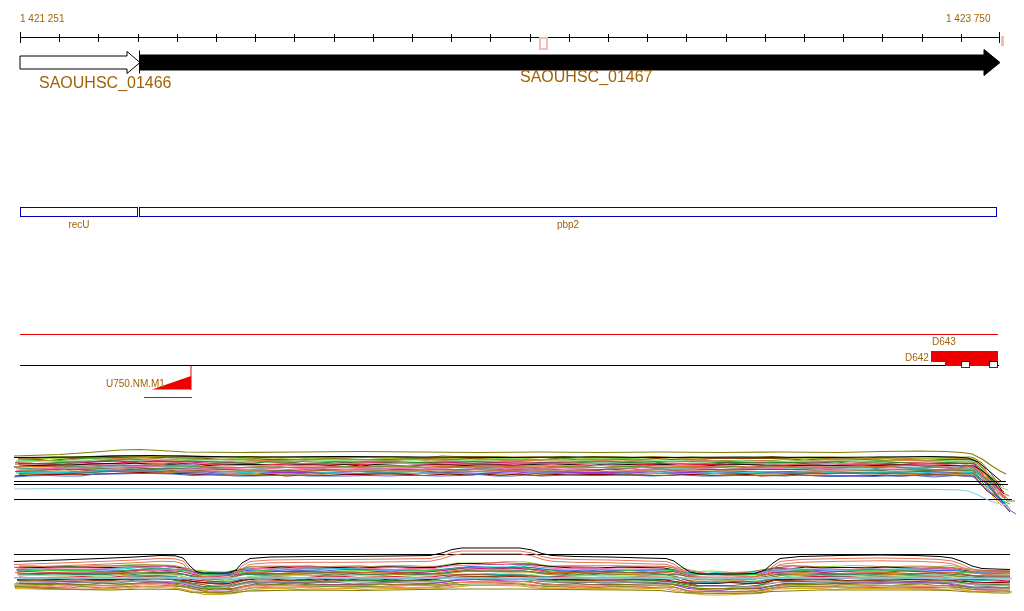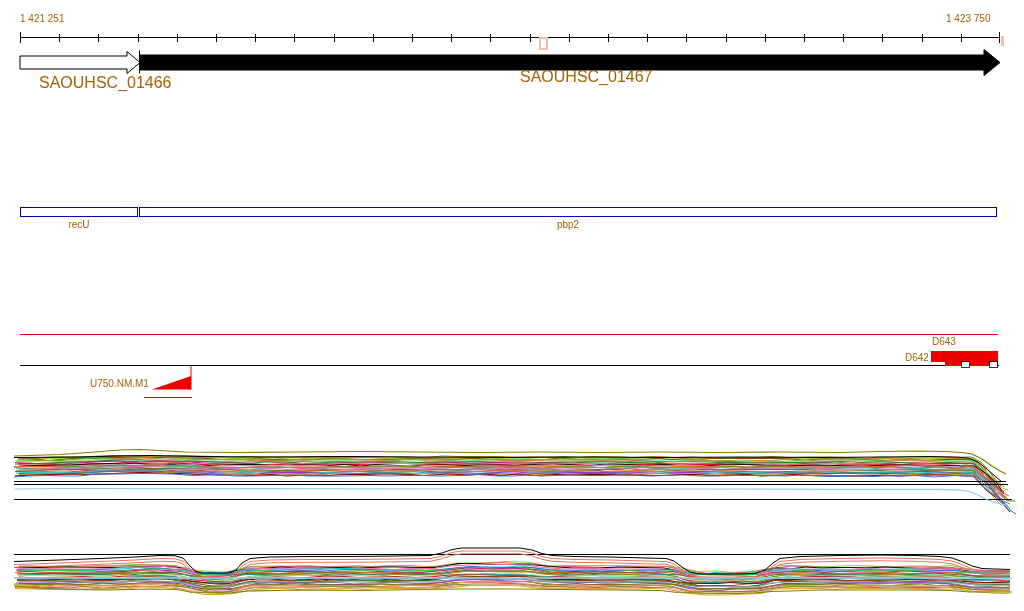--- a/index.html
+++ b/index.html
@@ -147,17 +147,17 @@
 
   <div class="lbl coord" style="left:20px;top:13px">1 421 251</div>
   <div class="lbl coord" style="left:946px;top:13px">1 423 750</div>
 
   <div class="lbl gene ctr" style="left:39px;top:74px;width:94px">SAOUHSC_01466</div>
   <div class="lbl gene ctr" style="left:520px;top:68px;width:94px">SAOUHSC_01467</div>
 
   <div class="lbl feat ctr" style="left:49px;top:219px;width:60px">recU</div>
   <div class="lbl feat ctr" style="left:538px;top:219px;width:60px">pbp2</div>
 
-  <div class="lbl small" style="left:90px;top:378px">U750.NM.M1</div>
+  <div class="lbl small" style="left:106px;top:378px">U750.NM.M1</div>
 
   <div class="lbl small" style="left:905px;top:352px">D642</div>
   <div class="lbl small" style="left:932px;top:336px">D643</div>
 </div>
 
 </body></html>

